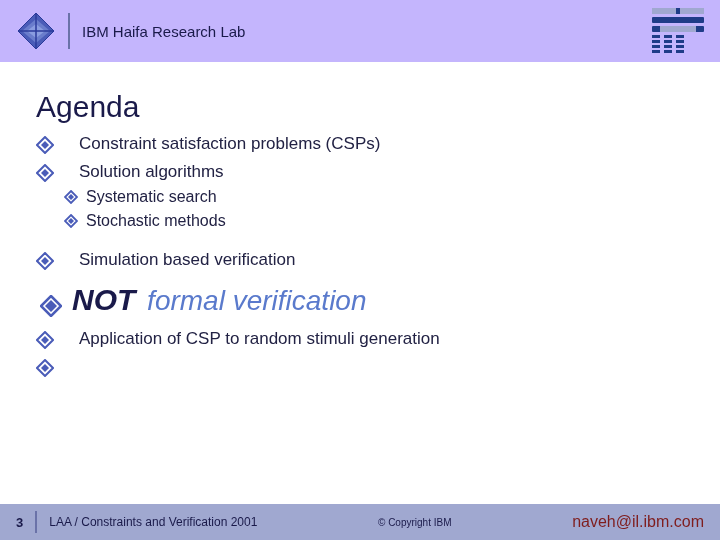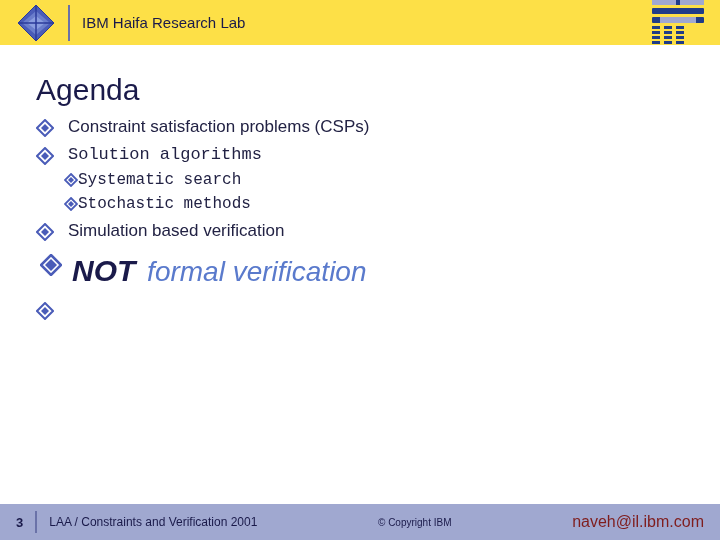--- a/index.html
+++ b/index.html
@@ -8,22 +8,22 @@
       width: 720px;
       height: 540px;
       font-family: Arial, Helvetica, sans-serif;
       background: #ffffff;
       overflow: hidden;
       position: relative;
     }
 
     
     .header {
-      background: #fde047;
-      height: 45px;
+      background: #c4b5fd;
+      height: 62px;
       display: flex;
       align-items: center;
       padding: 0 16px;
       justify-content: space-between;
     }
 
     .header-left {
       display: flex;
       align-items: center;
       gap: 12px;
@@ -55,21 +55,21 @@
     .agenda-title {
       font-size: 30px;
       font-weight: 300;
       color: #1a1a4a;
       font-family: Arial, Helvetica, sans-serif;
     }
 
     .agenda-item {
       display: flex;
       align-items: flex-start;
-      gap: 14px;
+      gap: 25px;
       font-size: 17px;
       color: #222244;
     }
 
     .diamond-icon {
       display: inline-block;
       width: 18px;
       height: 18px;
       flex-shrink: 0;
       margin-top: 2px;
@@ -80,33 +80,34 @@
       display: flex;
       flex-direction: column;
       gap: 6px;
       margin-top: 6px;
       margin-left: 28px;
     }
 
     .sub-item {
       display: flex;
       align-items: center;
+      gap: 8px;
       font-size: 16px;
       color: #222244;
     }
 
     .sub-diamond {
       width: 14px;
       height: 14px;
       flex-shrink: 0;
     }
 
     .highlight-item {
       display: flex;
-      align-items: flex-start;
+      align-items: flex-end;
       gap: 10px;
       margin-top: 4px;
     }
 
     .highlight-diamond {
       width: 22px;
       height: 22px;
       flex-shrink: 0;
     }
 
@@ -228,21 +229,21 @@
   <div class="agenda-section">
 
     <div class="agenda-item" style="margin-bottom:8px;">
       <svg class="diamond-icon" viewBox="0 0 18 18">
         <polygon points="9,1 17,9 9,17 1,9" fill="none" stroke="#4a5cb8" stroke-width="2"></polygon>
         <polygon points="9,5 13,9 9,13 5,9" fill="#4a5cb8"></polygon>
       </svg>
       <span>Constraint satisfaction problems (CSPs)</span>
     </div>
 
-    <div style="margin-bottom:8px;font-family:Liberation Mono, monospace;">
+    <div style="margin-bottom:20px;">
       <div class="agenda-item">
         <svg class="diamond-icon" viewBox="0 0 18 18">
           <polygon points="9,1 17,9 9,17 1,9" fill="none" stroke="#4a5cb8" stroke-width="2"></polygon>
           <polygon points="9,5 13,9 9,13 5,9" fill="#4a5cb8"></polygon>
         </svg>
         <span>Solution algorithms</span>
       </div>
       <ul class="sub-list">
         <li class="sub-item">
           <svg class="sub-diamond" viewBox="0 0 14 14">
@@ -272,20 +273,27 @@
     <div class="highlight-item" style="margin-bottom:12px;margin-left:4px;">
       <svg class="highlight-diamond" viewBox="0 0 22 22">
         <polygon points="11,1 21,11 11,21 1,11" fill="none" stroke="#4a5cb8" stroke-width="2.5"></polygon>
         <polygon points="11,5 17,11 11,17 5,11" fill="#4a5cb8"></polygon>
       </svg>
       <span>
         <span class="highlight-not" style="font-size:30px;font-weight:700;font-style:italic;color:#1a1a4a;">NOT</span><span class="highlight-formal" style="font-size:28px;font-weight:400;font-style:italic;color:#5a7acc;"> formal verification</span>
       </span>
     </div>
 
+    <div class="agenda-item" style="margin-bottom:8px;">
+      <svg class="diamond-icon" viewBox="0 0 18 18">
+        <polygon points="9,1 17,9 9,17 1,9" fill="none" stroke="#4a5cb8" stroke-width="2"></polygon>
+        <polygon points="9,5 13,9 9,13 5,9" fill="#4a5cb8"></polygon>
+      </svg>
+      <span>Application of CSP to random stimuli generation</span>
+    </div>
 
     <div class="agenda-item">
       <svg class="diamond-icon" viewBox="0 0 18 18">
         <polygon points="9,1 17,9 9,17 1,9" fill="none" stroke="#4a5cb8" stroke-width="2"></polygon>
         <polygon points="9,5 13,9 9,13 5,9" fill="#4a5cb8"></polygon>
       </svg>
     </div>
 
   </div>
 </div>

